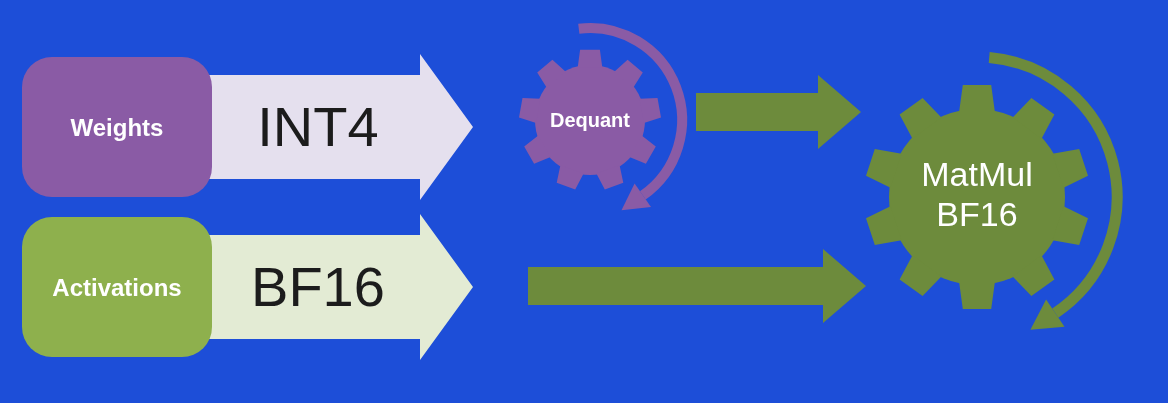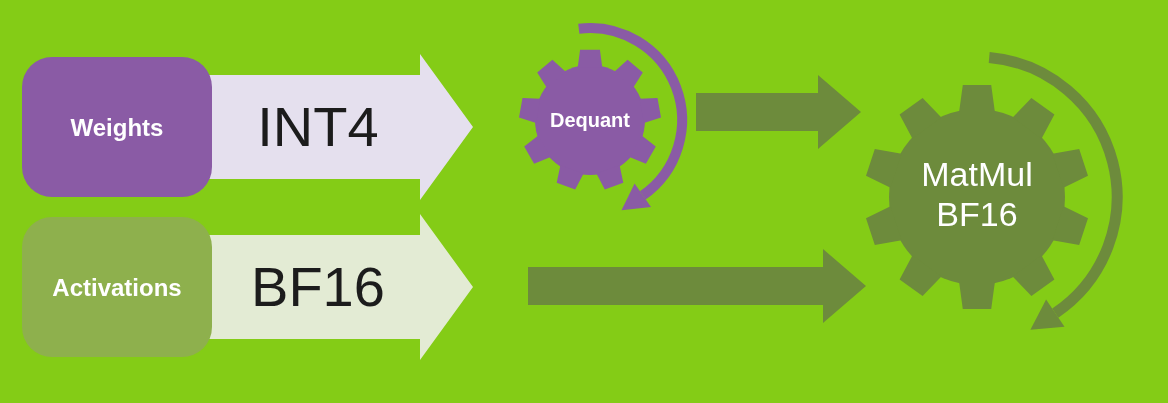--- a/index.html
+++ b/index.html
@@ -1,16 +1,16 @@
 <!DOCTYPE html>
 <html><head>
 <meta charset="utf-8">
 <style>
   html,body{margin:0;padding:0;background:#ffffff;}
-  .canvas{position:relative;width:1168px;height:403px;background:#84cc16;
+  .canvas{position:relative;width:1168px;height:403px;background:#1d4ed8;
           font-family:"Liberation Sans",sans-serif;overflow:hidden;}
   svg{display:block;}
   text{font-family:"Liberation Sans",sans-serif;}
   .f-purple{fill:#8a5ba5;}
   .f-lpurple{fill:#e5e0ee;}
   .f-green{fill:#8eb04d;}
   .f-lgreen{fill:#e3ebd4;}
   .f-olive{fill:#6d8b3c;}
   .arc-purple path{stroke:#8a5ba5;stroke-width:10;fill:none;}
   .arc-purple polygon{fill:#8a5ba5;}

